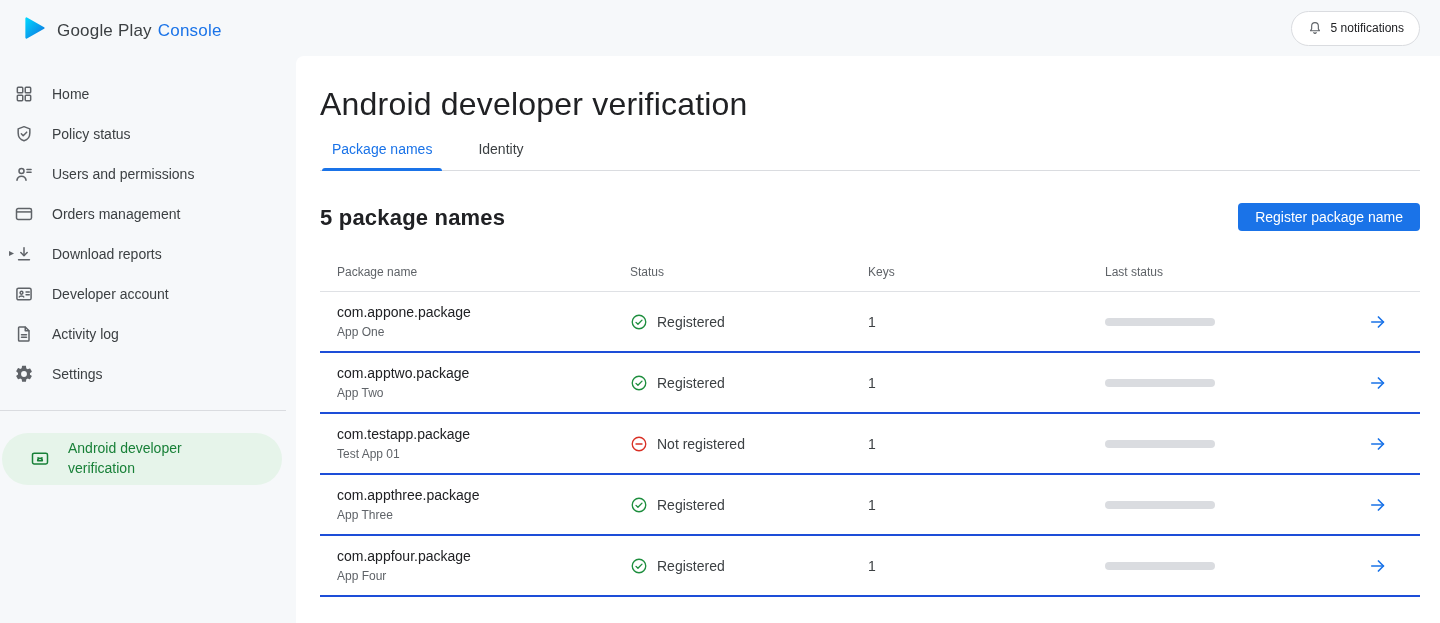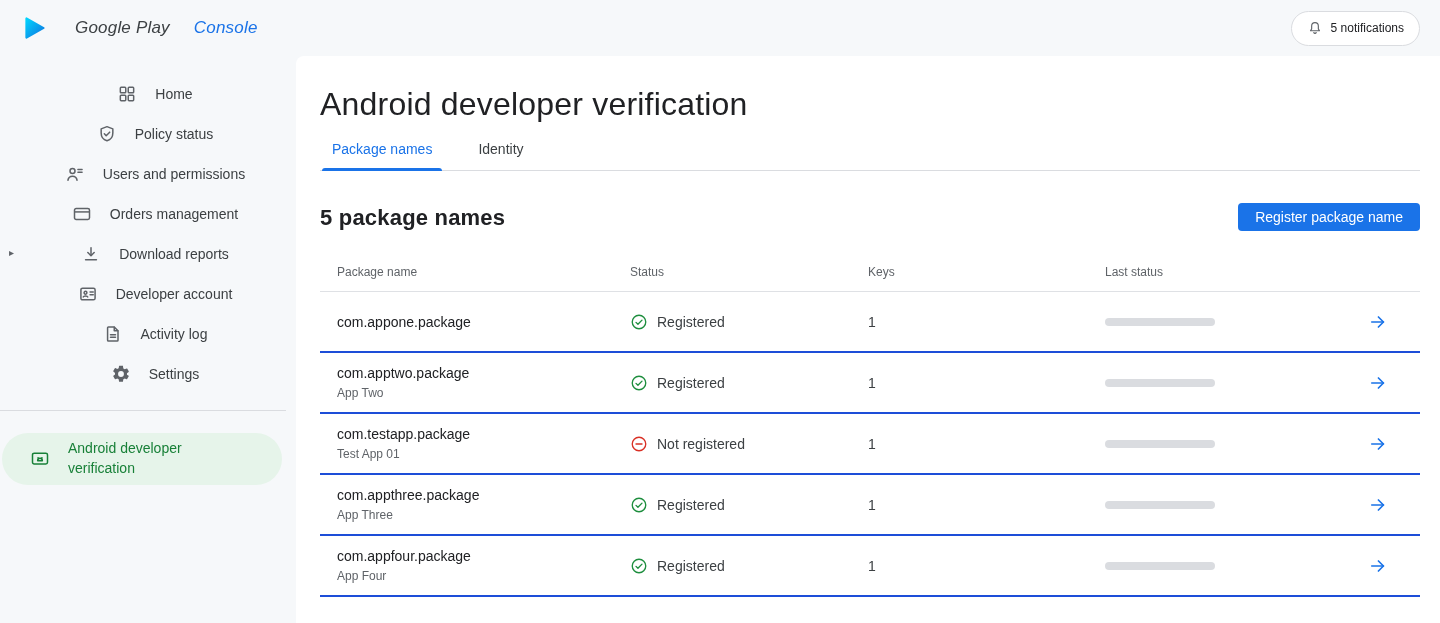--- a/index.html
+++ b/index.html
@@ -11,41 +11,41 @@
     color: #202124;
   }
   
   .topbar {
     height: 56px;
     display: flex;
     align-items: center;
     justify-content: space-between;
     padding: 0 20px 0 22px;
   }
-  .logo { display: flex; align-items: center; gap: 27px; cursor: pointer; font-style: italic; }
+  .logo { display: flex; align-items: flex-end; gap: 9px; cursor: pointer; }
   .logo svg { width: 26px; height: 26px; }
   .logo .gp { font-size: 17px; color: #3c4043; letter-spacing: .2px; }
   .logo .console { font-size: 17px; color: var(--accent-blue, #1a73e8); margin-left: -3px; letter-spacing: .2px; }
   .notif-btn {
     display: flex; align-items: center; gap: 8px;
     height: 35px; padding: 0 15px;
     background: #fff; border: 1px solid #dadce0; border-radius: 18px;
     font-family: inherit; font-size: 12px; color: #202124; cursor: pointer;
   }
   .notif-btn svg { width: 16px; height: 16px; color: #5f6368; }
 
   
   .page-body { display: flex; height: 567px; }
 
   
   .sidebar { width: 296px; flex-shrink: 0; padding-top: 18px; }
   .nav-item {
     position: relative; height: 40px;
     display: flex; align-items: center; gap: 18px;
-    padding-left: 14px; font-size: 14px; color: #3c4043; cursor: pointer; justify-content: center;
+    padding-left: 14px; font-size: 14px; color: #3c4043; cursor: pointer;
   }
   .nav-item svg { width: 20px; height: 20px; color: #5f6368; flex-shrink: 0; }
   .expander { position: absolute; left: 9px; top: 14px; font-size: 10px; color: #5f6368; line-height: 1; }
   .side-divider { height: 1px; background: #dadce0; margin: 16px 10px 0 0; }
   .selected-item {
     margin: 22px 14px 0 2px; min-height: 52px;
     display: flex; align-items: center; gap: 18px;
     padding: 6px 10px 6px 28px;
     background: var(--selected-green-bg, #e6f4ea);
     border-radius: 28px;
@@ -230,20 +230,21 @@
         <div>Package name</div>
         <div>Status</div>
         <div>Keys</div>
         <div>Last status</div>
         <div></div>
       </div>
       <div id="table-body">
   <div class="trow row">
     <div class="cell-package">
       <div class="pkg">com.appone.package</div>
+      <div class="app">App One</div>
     </div>
     <div class="status" data-type="registered">
       <svg class="check-icon" viewBox="0 0 24 24" fill="none" stroke="currentColor" stroke-width="1.8" stroke-linecap="round" stroke-linejoin="round">
         <circle cx="12" cy="12" r="9"></circle>
         <path d="M8 12.5l2.6 2.6 5.4-5.6"></path>
       </svg>
 
       <span>Registered</span>
     </div>
     <div class="keys">1</div>

